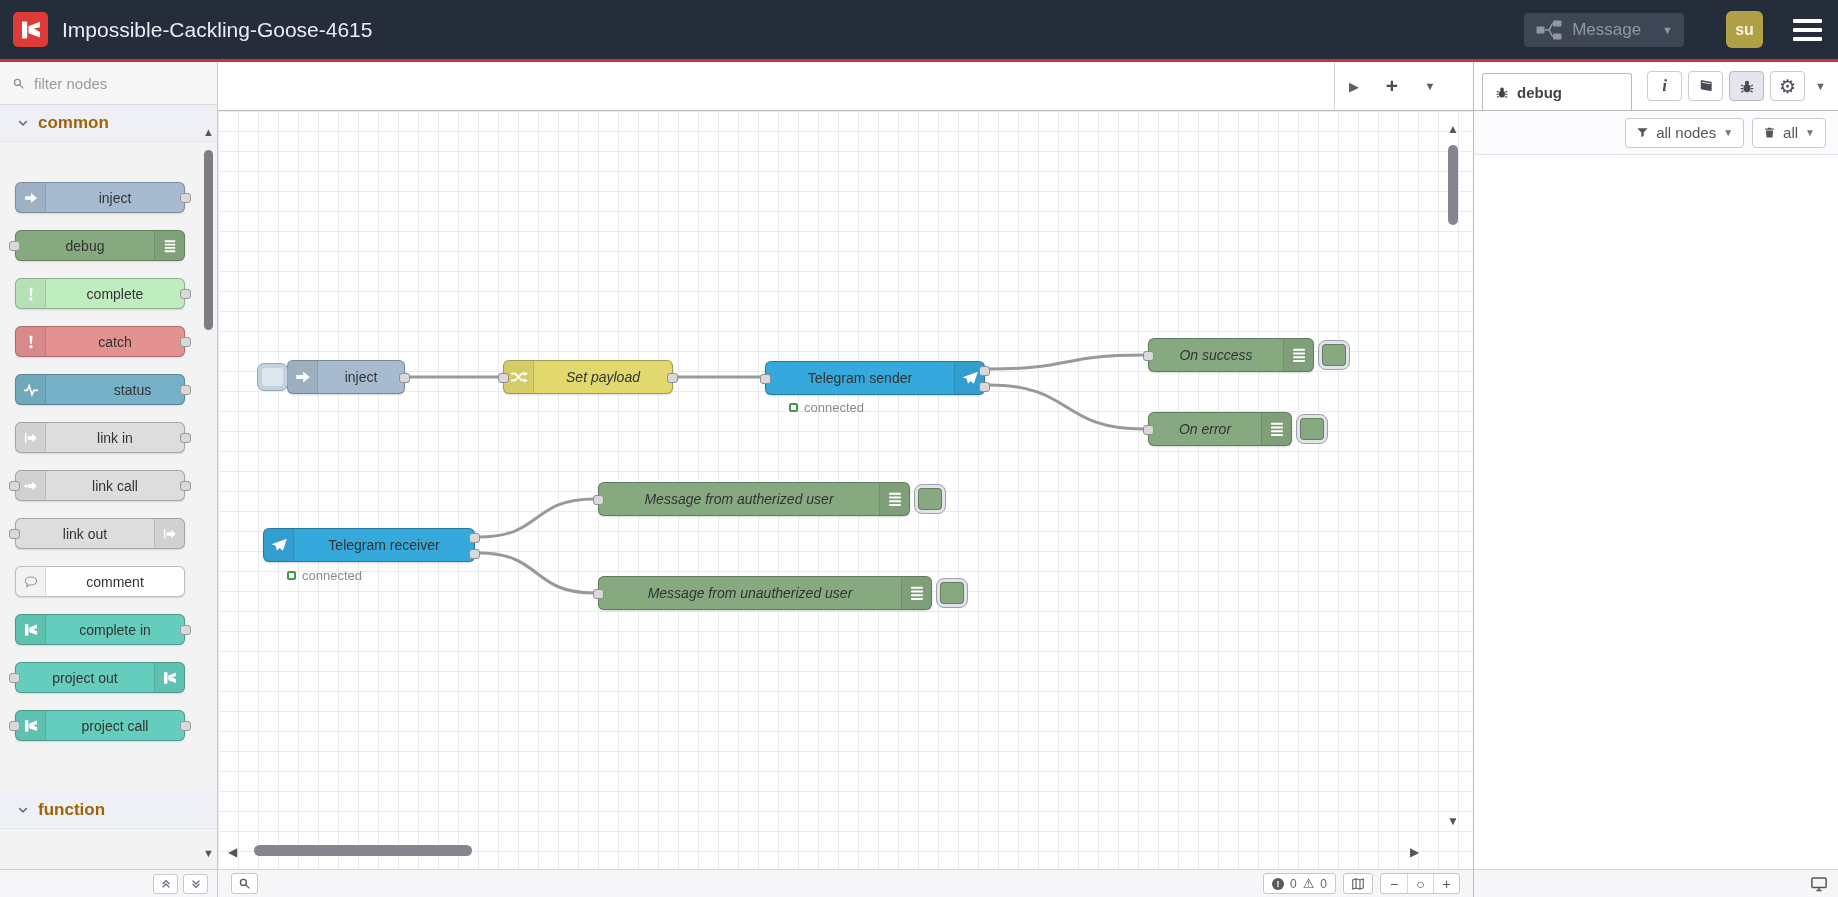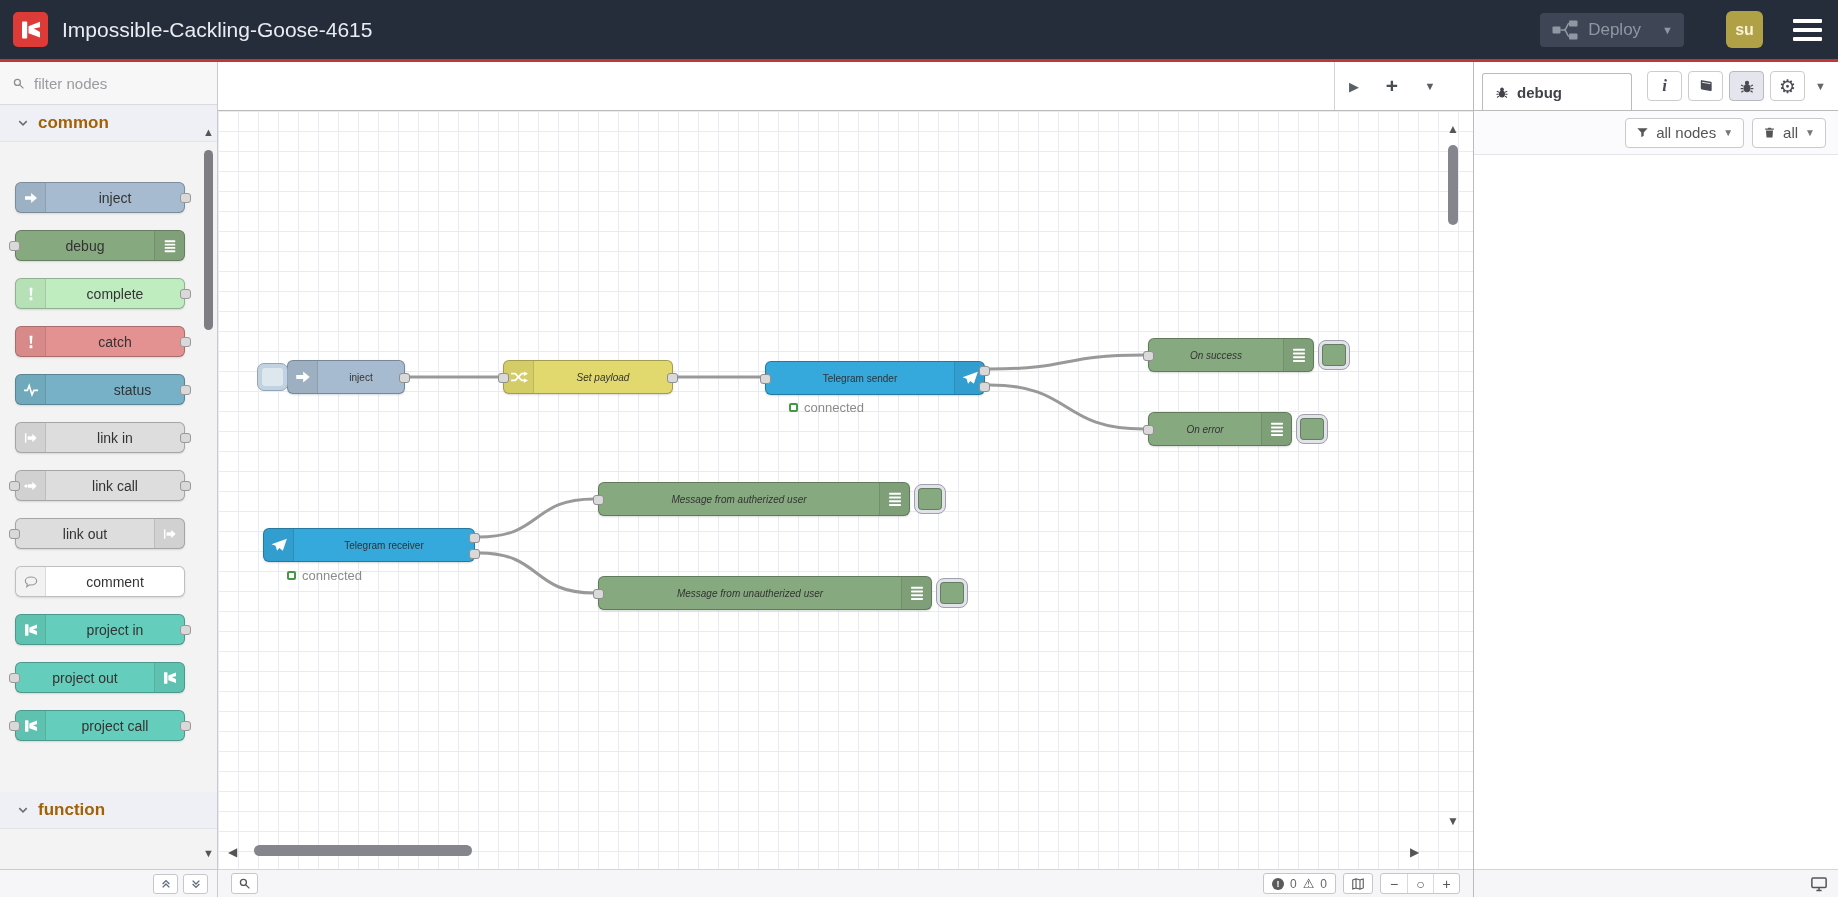--- a/index.html
+++ b/index.html
@@ -64,21 +64,21 @@
   .tab-act{width:38px;text-align:center;color:#5a5f66;cursor:pointer;}
   .tab-act.play{font-size:13px;}
   .tab-act.plus{font-size:21px;font-weight:bold;color:#4a4f55;}
   .tab-act.caret{font-size:11px;}
 
   .canvas{flex:1;position:relative;overflow:hidden;background-color:#fff;
     background-image:linear-gradient(#e8eaf4 1px,transparent 1px),linear-gradient(90deg,#e8eaf4 1px,transparent 1px);
     background-size:20px 20px;}
   .wires{position:absolute;inset:0;width:100%;height:100%;}
   .cnode{position:absolute;height:34px;border:1px solid rgba(0,0,0,.28);border-radius:6px;display:flex;
-    box-shadow:0 1px 2px rgba(0,0,0,.15);font-size:10px;color:#333;cursor:move;}
+    box-shadow:0 1px 2px rgba(0,0,0,.15);font-size:14px;color:#333;cursor:move;}
   .cicon{width:30px;flex:0 0 30px;display:flex;align-items:center;justify-content:center;color:#fff;}
   .cicon.side-left{background:rgba(0,0,0,.06);border-right:1px solid rgba(0,0,0,.1);border-radius:5px 0 0 5px;}
   .cicon.side-right{background:rgba(0,0,0,.06);border-left:1px solid rgba(0,0,0,.1);border-radius:0 5px 5px 0;}
   .clabel{flex:1;display:flex;align-items:center;justify-content:center;white-space:nowrap;padding:0 8px;}
   .clabel.italic{font-style:italic;}
   .cport{position:absolute;width:11px;height:10px;background:#d9d9d9;border:1px solid #8f8f8f;border-radius:3px;}
   .inject-btn{position:absolute;width:31px;height:28px;background:#c3d2e0;border:1px solid #8fa7ba;
     border-radius:7px;padding:4px;cursor:pointer;}
   .inject-btn i{display:block;width:100%;height:100%;background:#dde7ee;border-radius:3px;}
   .dbg-toggle{position:absolute;width:32px;height:30px;background:#e2e2ea;border:1px solid #9f9fae;
@@ -154,21 +154,21 @@
     <div class="deploy">
       <span class="deploy-main">
         <span class="ic i26" id="deploy-ic">
             <svg viewBox="0 0 26 20" fill="currentColor">
               <rect x="0.5" y="6.5" width="8" height="7" rx="1"></rect>
               <rect x="17" y="0.5" width="8.5" height="6" rx="1"></rect>
               <rect x="17" y="13.5" width="8.5" height="6" rx="1"></rect>
               <path d="M8.5 10h3.5c3 0 3-6.5 5-6.5M12 10c3 0 3 6.5 5 6.5" stroke="currentColor" stroke-width="1.6" fill="none"></path>
             </svg>
           </span>
-        <span>Deploy</span>
+        <span>Message</span>
       </span>
       <span class="deploy-caret">▼</span>
     </div>
     <div class="avatar">su</div>
     <div class="menu-btn">
         <b></b>
         <b></b>
         <b></b>
       </div>
   </div>
@@ -304,21 +304,21 @@
             </div>
             <div class="pnode" style="background: rgb(101, 205, 187);">
               <span class="picon side-left">
                 <span class="ic i16" style="color: rgb(255, 255, 255);">
                   <svg viewBox="0 0 24 24" fill="currentColor">
                     <rect x="3" y="3.5" width="5.2" height="17" rx="1"></rect>
                     <path d="M9.5 8.2L21 3.8v5.4l-6.2 1.3L21 14v5.5L9.5 15.2z"></path>
                   </svg>
                 </span>
               </span>
-              <span class="plabel">project in</span>
+              <span class="plabel">complete in</span>
               <span class="pport out"></span>
             </div>
             <div class="pnode" style="background: rgb(101, 205, 187);">
               <span class="pport in"></span>
               <span class="plabel">project out</span>
               <span class="picon side-right">
                 <span class="ic i16" style="color: rgb(255, 255, 255);">
                   <svg viewBox="0 0 24 24" fill="currentColor">
                     <rect x="3" y="3.5" width="5.2" height="17" rx="1"></rect>
                     <path d="M9.5 8.2L21 3.8v5.4l-6.2 1.3L21 14v5.5L9.5 15.2z"></path>

